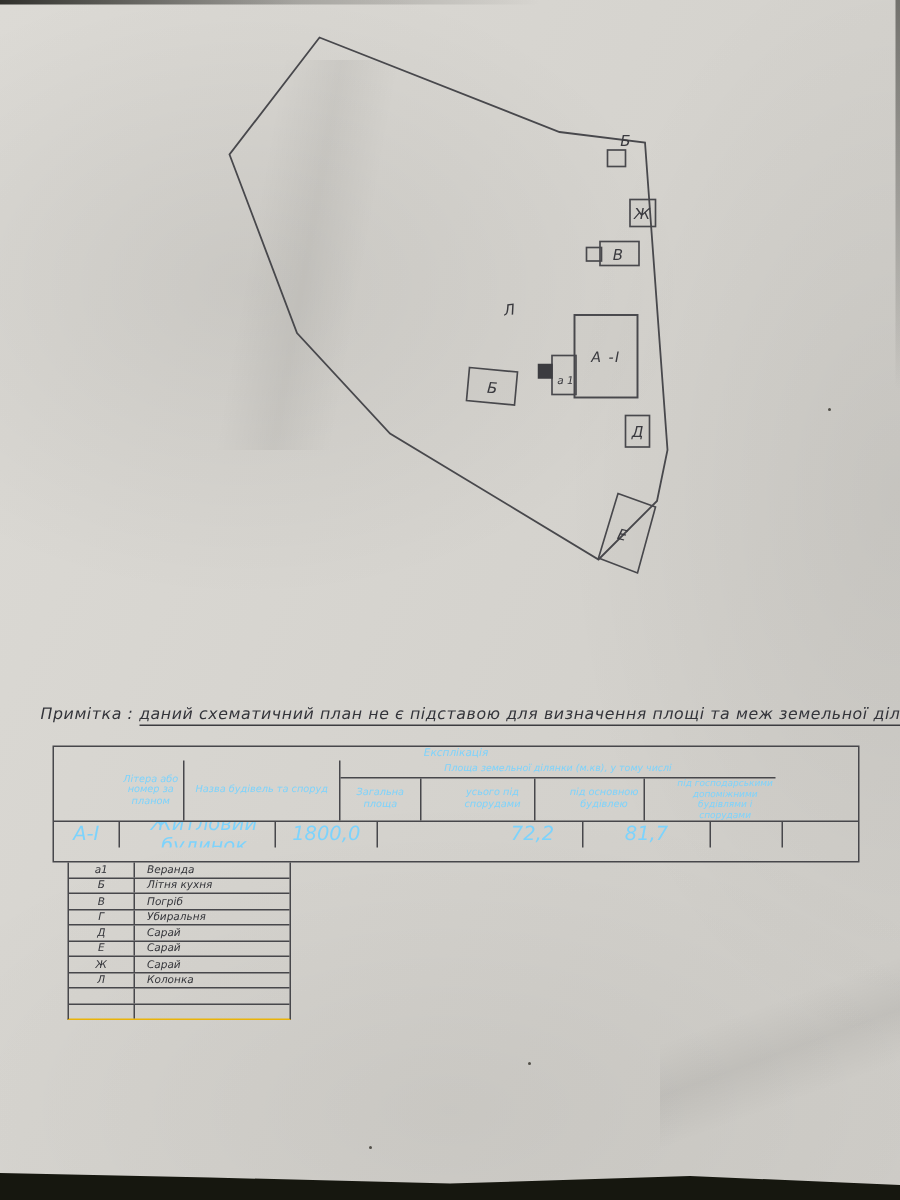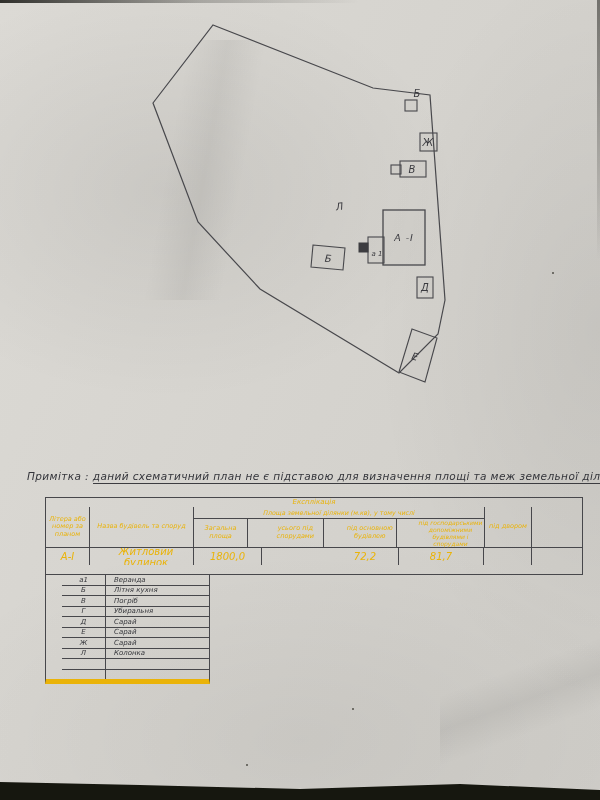--- a/index.html
+++ b/index.html
@@ -45,59 +45,59 @@
   #plan-svg text.house{font-size:9.5px;letter-spacing:1px;}
 
   
   #note{
     position:absolute;left:27px;top:470px;width:570px;
     font-size:10.5px;font-style:italic;color:#33343a;
     letter-spacing:0.4px;white-space:nowrap;font-weight:500;
   }
   #note .u{border-bottom:1px solid #3c3c40;padding-bottom:1px;}
   #table-top{
-    position:absolute;left:45px;top:497px;width:536px;height:76px;
+    position:absolute;left:35px;top:497px;width:536px;height:76px;
     border:1px solid #47474b;
-    font-style:italic;color:#eab308;
+    font-style:italic;color:#7dd3fc;
   }
   .tt{font-size:7px;text-align:center;line-height:9px;height:9px;overflow:hidden;}
   #title2{border-bottom:1px solid #47474b;}
   #hdr{height:40px;display:flex;}
   #hdr .cell{font-size:6.5px;line-height:1.18;text-align:center;display:flex;
     align-items:center;justify-content:center;padding:0 1px;box-sizing:border-box;}
   .br{border-right:1px solid #47474b;}
-  #col-letter{width:44px;}
+  #col-letter{width:44px;margin-left:43px;}
   #col-name{width:104px;}
   #grp{width:290px;display:flex;flex-direction:column;}
   #grp-span{height:12px;border-bottom:1px solid #47474b;font-size:6.3px;
     display:flex;align-items:center;justify-content:center;overflow:hidden;}
   #grp-sub{flex:1;display:flex;gap:20px;}
   #sub-total{width:68px;}
   #sub-built{width:70px;}
   #sub-main{width:67px;}
   #sub-household{width:85px;font-size:6px !important;}
   #col-yard{width:48px;}
   #col-remark{flex:1;}
-  #mainrow{height:17px;border-top:1px solid #47474b;display:flex;font-size:10px;}
+  #mainrow{height:17px;border-top:1px solid #47474b;display:flex;font-size:13px;}
   #mainrow .cell{display:flex;align-items:center;justify-content:center;
     box-sizing:border-box;overflow:hidden;}
   #mainrow .c1{width:44px;}
   #mainrow .c2{width:104px;justify-content:flex-start;padding-left:9px;text-align:center;}
   #mainrow .c3{width:68px;}
   #mainrow .c4{width:70px;margin-top:48px;}
   #mainrow .c5{width:67px;}
   #mainrow .c6{width:85px;}
   #mainrow .c7{width:48px;}
   #mainrow .c8{flex:1;}
 
   #ladder{
     position:absolute;left:45px;top:575px;width:147px;height:104px;
-    border-left:1px solid #47474b;border-right:1px solid #47474b;border-bottom:5px solid #eab308;
+    border-left:1px solid #47474b;border-right:1px solid #47474b;border-bottom:1px solid #eab308;
     display:flex;flex-direction:column;
-    font-style:italic;color:#34353a;font-size:7px;padding-left:16px;
+    font-style:italic;color:#34353a;font-size:7px;
   }
   #ladder .lrow{flex:1;display:flex;border-bottom:1px solid #47474b;}
   #ladder .lrow:last-child{border-bottom:none;}
   #ladder .lc{width:43px;border-right:1px solid #47474b;display:flex;
     align-items:center;justify-content:center;}
   #ladder .ln{flex:1;display:flex;align-items:center;padding-left:8px;}
 </style>
 </head>
 <body>
 
@@ -152,21 +152,20 @@
       <div class="cell br" id="col-name">Назва будівель та споруд</div>
       <div id="grp">
         <div id="grp-span">Площа земельної ділянки (м.кв), у тому числі</div>
         <div id="grp-sub">
           <div class="cell br" id="sub-total">Загальна площа</div>
           <div class="cell br" id="sub-built">усього під спорудами</div>
           <div class="cell br" id="sub-main">під основною будівлею</div>
           <div class="cell" id="sub-household">під господарськими допоміжними будівлями і спорудами</div>
         </div>
       </div>
-      <div class="cell br" id="col-yard" style="border-left:1px solid #47474b">під двором</div>
     </div>
 
     <div id="mainrow">
       <div class="cell c1 br">А-І</div>
       <div class="cell c2 br">Житловий будинок</div>
       <div class="cell c3 br">1800,0</div>
       <div class="cell c4 br">153,9</div>
       <div class="cell c5 br">72,2</div>
       <div class="cell c6 br">81,7</div>
       <div class="cell c7 br"></div>

